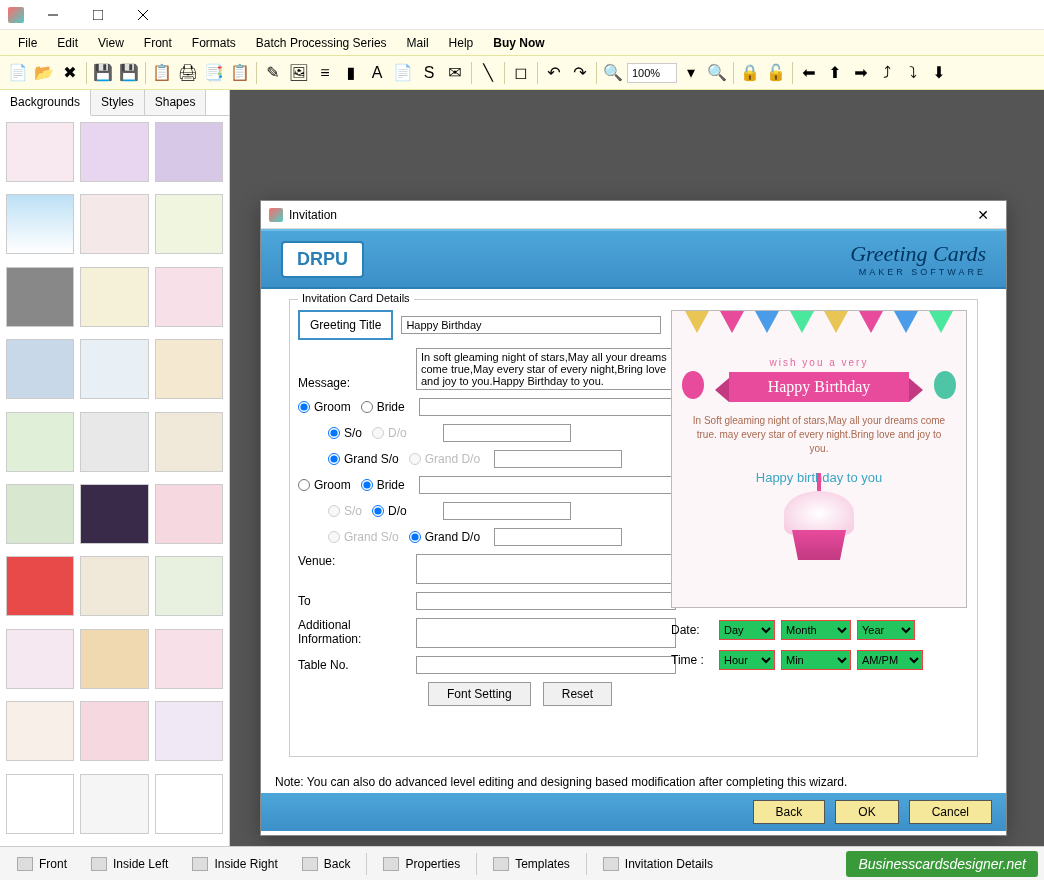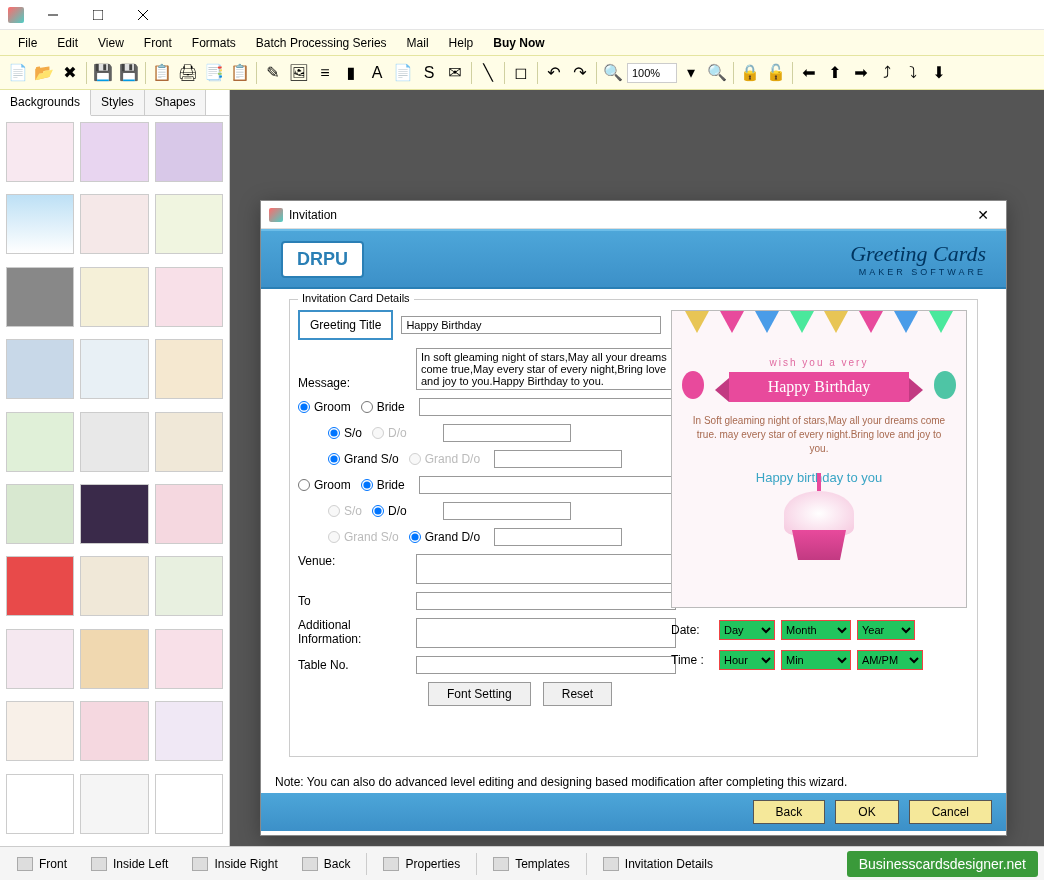--- a/index.html
+++ b/index.html
@@ -91,21 +91,21 @@
 
 .dialog .note { font-size: 12px; padding: 6px 14px 0; }
 .dialog .footer { height: 38px; background: linear-gradient(#4da6d9,#3c90c8); display: flex; align-items: center; justify-content: flex-end; gap: 10px; padding: 0 14px; margin-top: 4px; }
 .dialog .footer .fbtn { padding: 4px 22px; font-size: 12px; border: 1px solid #555; background: #f5e89a; cursor: pointer; }
 
 
 .bottomtabs { height: 34px; background: #f5f5f5; border-top: 1px solid #ccc; display: flex; align-items: center; padding: 0 6px; gap: 2px; position: absolute; bottom: 0; left: 0; right: 0; }
 .bottomtabs .btab { display: flex; align-items: flex-start; gap: 6px; padding: 5px 10px; font-size: 12px; cursor: pointer; border: 1px solid transparent; }
 .bottomtabs .bicon { width: 16px; height: 14px; background: #ddd; border: 1px solid #aaa; }
 .bottomtabs .bsep { width: 1px; height: 22px; background: #ccc; margin: 0 3px; }
-.watermark { margin-left: auto; background: #3a9a3a; color: #fff; padding: 5px 12px; font-size: 14px; border-radius: 3px; }
+.watermark { margin-left: auto; background: #3a9a3a; color: #fff; padding: 5px 12px; font-style: italic; font-size: 14px; border-radius: 3px; }
 
 
 .t1{background:#f8e8f0}.t2{background:#e8d5f0}.t3{background:#d8c8e8}
 .t4{background:linear-gradient(#bde0f5,#fff)}.t5{background:#f5e8e8}.t6{background:#f0f5e0}
 .t7{background:#888}.t8{background:#f5f0d8}.t9{background:#f8e0e8}
 .t10{background:#c8d8e8}.t11{background:#e8f0f5}.t12{background:#f5e8d0}
 .t13{background:#e0f0d8}.t14{background:#e8e8e8}.t15{background:#f0e8d8}
 .t16{background:#d8e8d0}.t17{background:#3a2a4a}.t18{background:#f5d8e0}
 .t19{background:#e84a4a}.t20{background:#f0e8d8}.t21{background:#e8f0e0}
 .t22{background:#f5e8f0}.t23{background:#f0d8b0}.t24{background:#f8e0e8}

